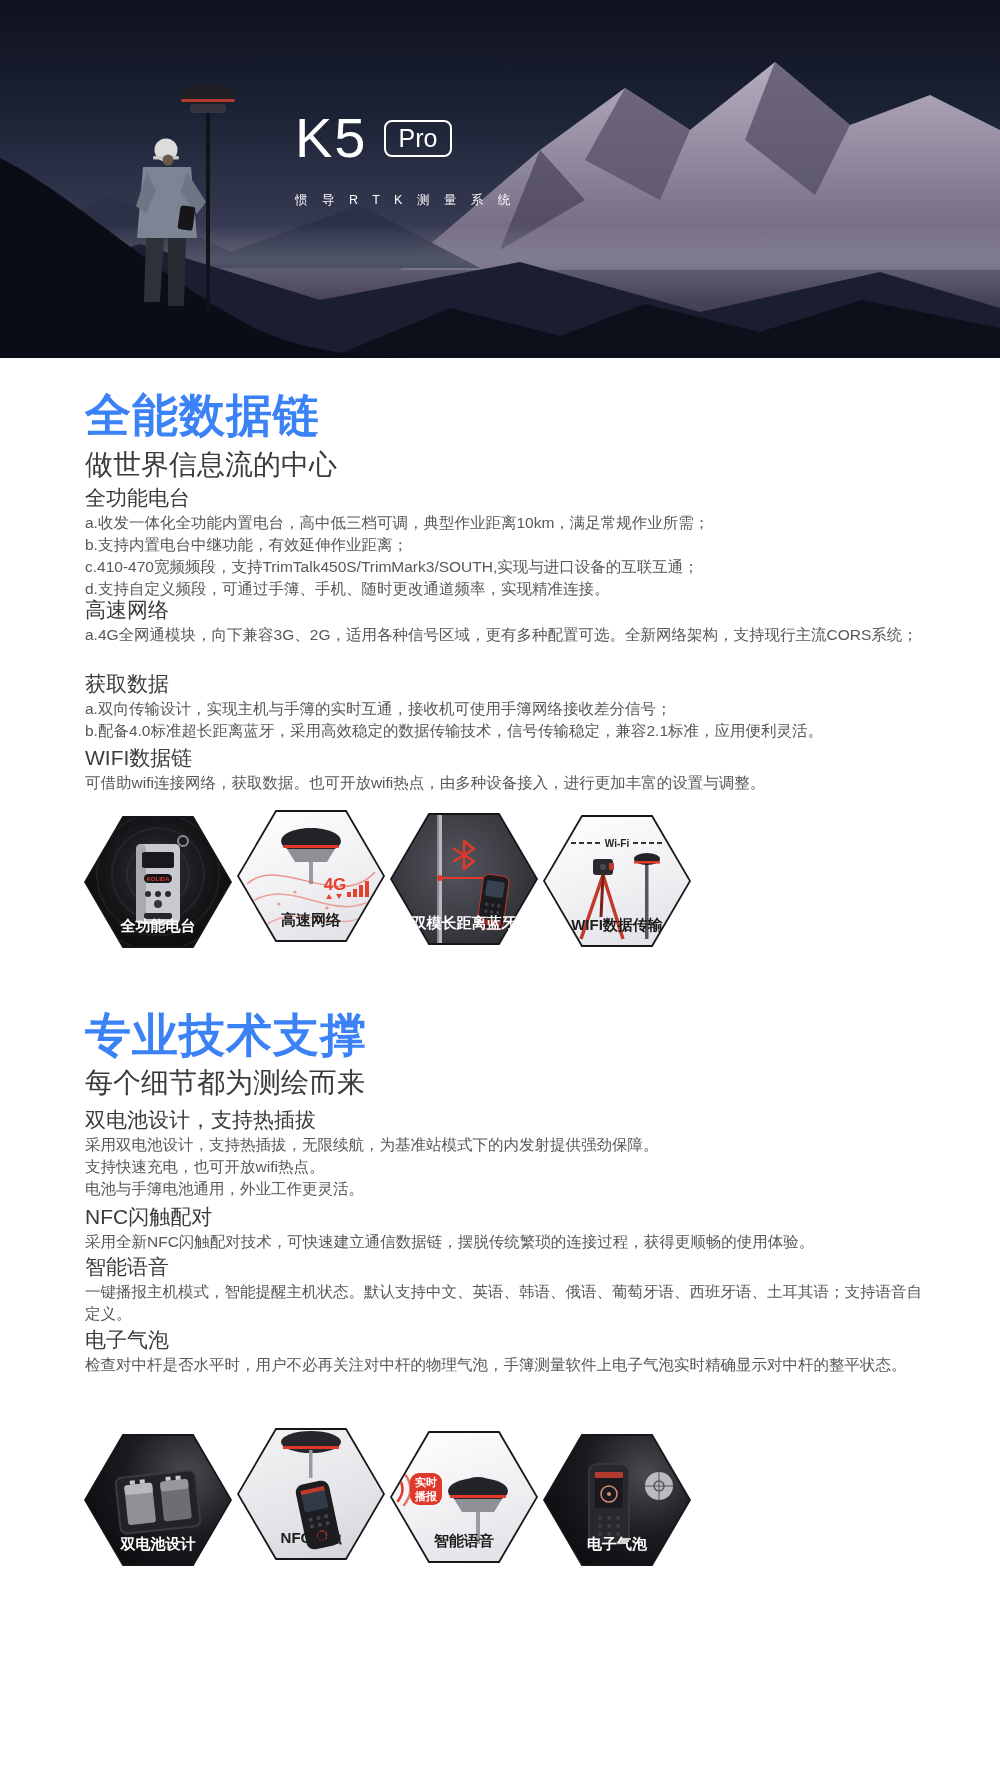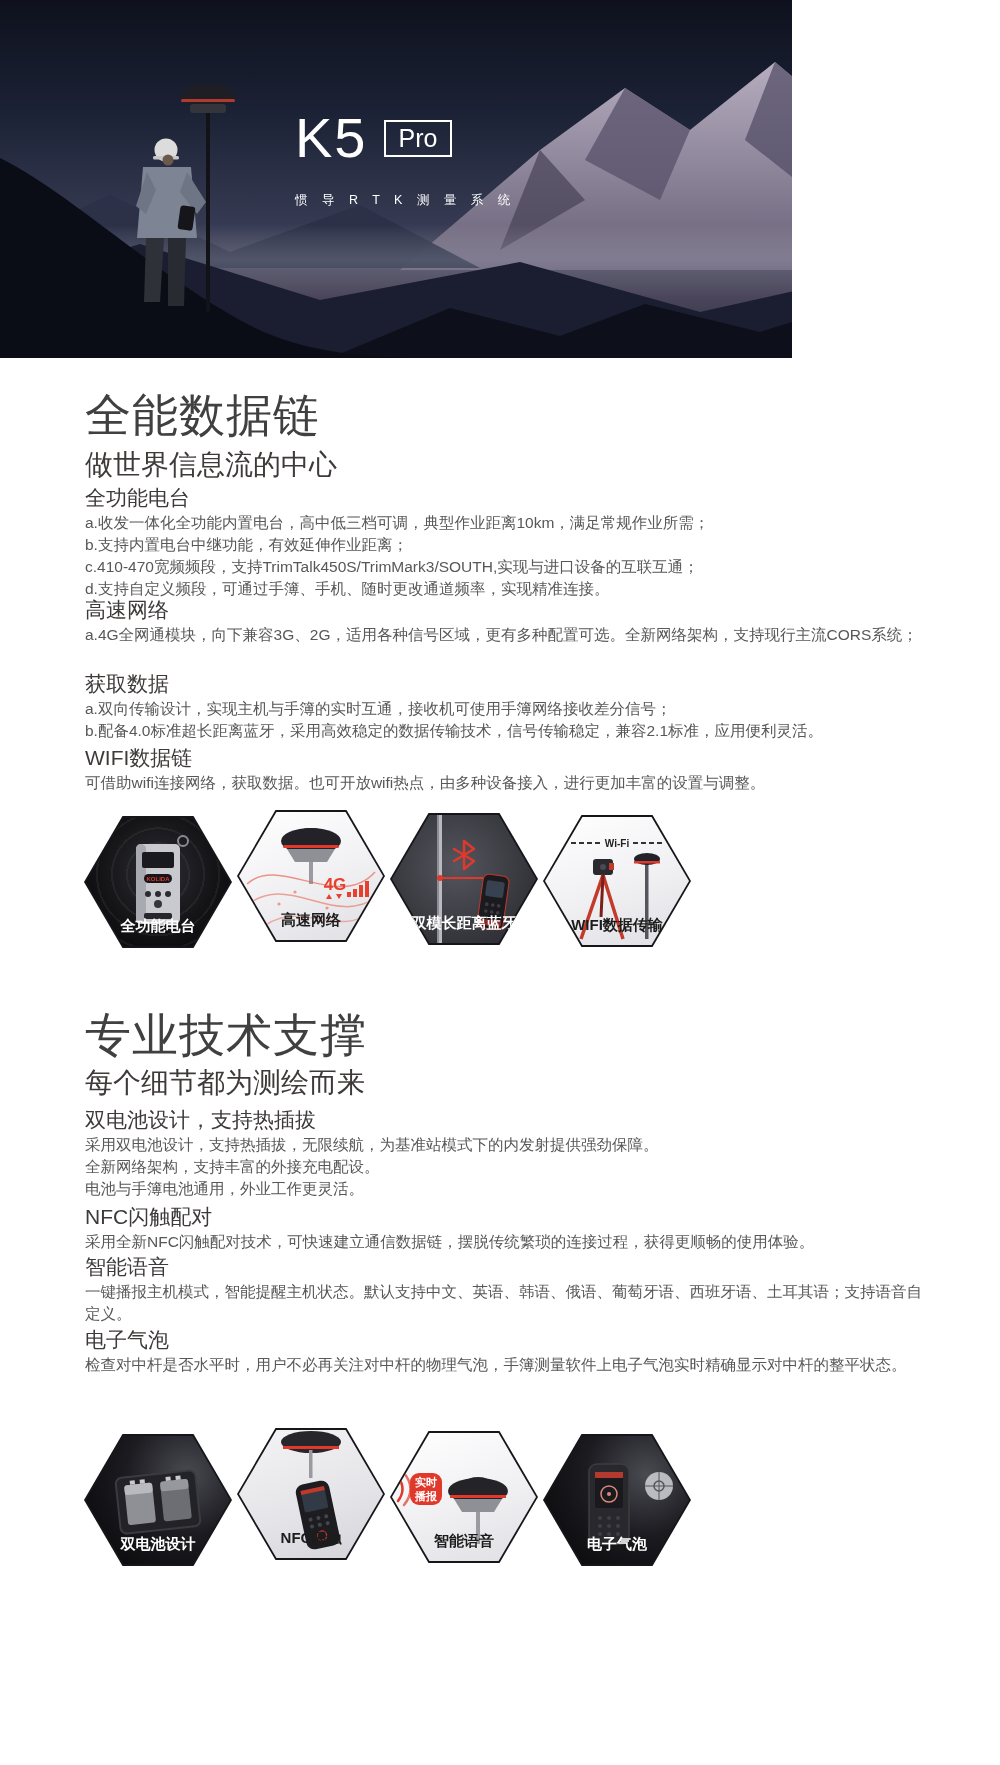--- a/index.html
+++ b/index.html
@@ -1,32 +1,32 @@
 <!DOCTYPE html>
 <html><head>
 <meta charset="utf-8">
 <style>
   html,body{margin:0;padding:0;background:#fff;}
   .page{position:relative;width:1000px;height:1765px;background:#ffffff;overflow:hidden;
         font-family:"Liberation Sans","DejaVu Sans",sans-serif;}
 
   
-  .hero{position:absolute;left:0;top:0;width:792px;height:358px;overflow:hidden;
+  .hero{position:absolute;left:0;top:0;width:1000px;height:358px;overflow:hidden;
         background:linear-gradient(180deg,#0e111d 0%,#1b2134 30%,#353a52 62%,#4c475c 82%,#2c2c3e 100%);}
   .hero svg{position:absolute;left:0;top:0;}
   .hero-text{position:absolute;left:295px;top:110px;color:#fff;}
   .hero-title-row{display:flex;align-items:center;gap:16px;}
   .k5{font-size:56px;font-weight:300;letter-spacing:2px;line-height:56px;}
-  .pro-pill{border:2.5px solid #ffffff;border-radius:0;padding:1px 13px;font-size:25px;
+  .pro-pill{border:2.5px solid #ffffff;border-radius:8px;padding:1px 13px;font-size:25px;
             font-weight:300;line-height:31px;}
   .hero-sub{margin-top:26px;font-size:12.5px;letter-spacing:5.5px;font-weight:400;white-space:nowrap;}
 
   
-  .sec-title{position:absolute;left:85px;margin:0;font-size:46px;line-height:50px;font-weight:400;
-             color:#404040;letter-spacing:1px;}
+  .sec-title{position:absolute;left:85px;margin:0;font-size:46px;line-height:50px;font-weight:700;
+             color:#3b82f6;letter-spacing:1px;}
   .sec-sub{position:absolute;left:85px;margin:0;font-size:28px;line-height:34px;font-weight:500;color:#3e3a39;}
   .tblock{position:absolute;left:85px;width:848px;}
   .tblock h3{margin:0 0 2px 0;font-size:21px;line-height:24px;font-weight:500;color:#3e3a39;}
   .tblock p{margin:0;font-size:15.5px;line-height:22px;color:#595757;}
 
   
   .hexrow{position:absolute;left:84px;width:610px;height:150px;}
   .hex{position:absolute;width:148px;height:132px;
        clip-path:polygon(26% 0%,74% 0%,100% 50%,74% 100%,26% 100%,0% 50%);
        background:#15151a;}
@@ -225,21 +225,21 @@
       <div class="hex-label lab-dark">WIFI数据传输</div>
     </div>
   </div>
 
   <h2 class="sec-title" style="top:1010px">专业技术支撑</h2>
   <div class="sec-sub" style="top:1066px">每个细节都为测绘而来</div>
 
   <div class="tblock" style="top:1108px">
     <h3>双电池设计，支持热插拔</h3>
     <p>采用双电池设计，支持热插拔，无限续航，为基准站模式下的内发射提供强劲保障。</p>
-    <p>全新网络架构，支持丰富的外接充电配设。</p>
+    <p>支持快速充电，也可开放wifi热点。</p>
     <p>电池与手簿电池通用，外业工作更灵活。</p>
   </div>
 
   <div class="tblock" style="top:1205px">
     <h3>NFC闪触配对</h3>
     <p>采用全新NFC闪触配对技术，可快速建立通信数据链，摆脱传统繁琐的连接过程，获得更顺畅的使用体验。</p>
   </div>
 
   <div class="tblock" style="top:1255px">
     <h3>智能语音</h3>

